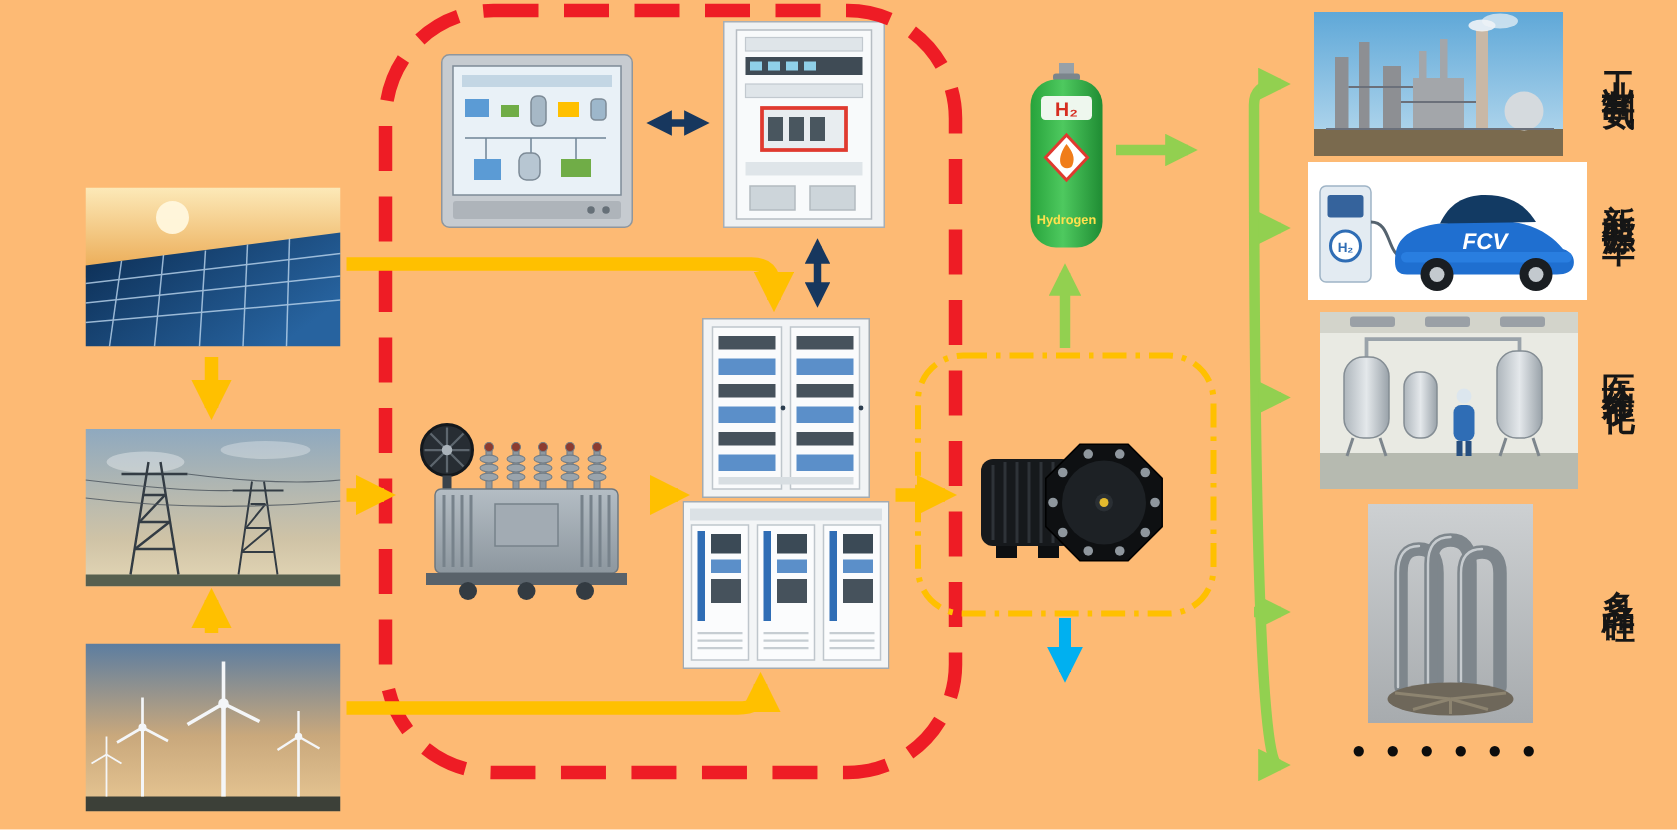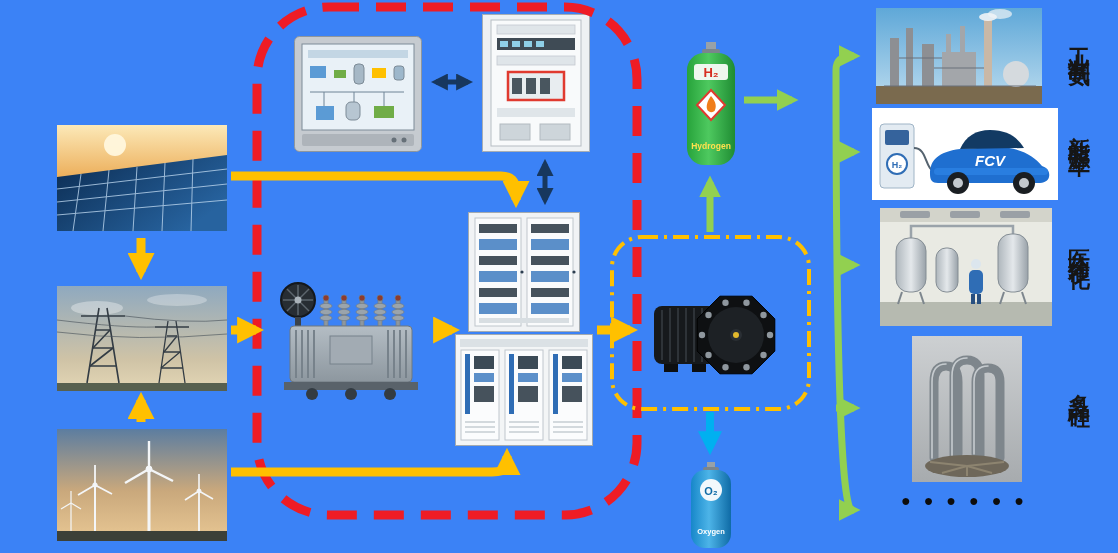--- a/index.html
+++ b/index.html
@@ -1,18 +1,18 @@
 <!DOCTYPE html>
 <html><head>
 <meta charset="utf-8">
 <style>
   *{margin:0;padding:0;box-sizing:border-box}
   html,body{background:#ffffff}
   body{font-family:"Liberation Sans","DejaVu Sans",sans-serif}
-  .canvas{position:relative;width:1118px;height:553px;background:#3b82f6;overflow:hidden}
+  .canvas{position:relative;width:1118px;height:553px;background:#fdba74;overflow:hidden}
   .img{position:absolute;z-index:1}
   .img svg{width:100%;height:100%;display:block}
   .overlay{position:absolute;left:0;top:0;width:1118px;height:553px;z-index:5;pointer-events:none}
   .vlabel{
     position:absolute;z-index:2;
     writing-mode:vertical-rl;text-orientation:upright;
     font-size:22px;font-weight:600;color:#161616;letter-spacing:6px;line-height:1;
     font-family:"Liberation Sans","DejaVu Sans",sans-serif;
   }
   .dots{
@@ -348,37 +348,20 @@
       <rect x="18" y="7" width="18" height="5" rx="2" fill="#7b858c"></rect>
       <rect x="3" y="11" width="48" height="112" rx="17" fill="url(#gH2)"></rect>
       <rect x="10" y="22" width="34" height="16" rx="3" fill="#eef7ee"></rect>
       <text x="27" y="35" font-size="13" font-weight="bold" fill="#d62d20" text-anchor="middle">H₂</text>
       <polygon points="27,48 41,63 27,78 13,63" fill="#ffffff" stroke="#e03a2f" stroke-width="2"></polygon>
       <path d="M27,54 C31,59 33,63 31,68 C30,71 24,71 23,67 C22,63 24,58 27,54 Z" fill="#f07d1a"></path>
       <text x="27" y="107" font-size="8.5" font-weight="bold" fill="#ffe14d" text-anchor="middle">Hydrogen</text>
     </svg>
   </div>
 
-  <div class="img" style="left:688px;top:462px;width:46px;height:88px">
-    <svg viewBox="0 0 46 88" preserveAspectRatio="none">
-      <defs>
-          <linearGradient id="gO2" x1="0" y1="0" x2="1" y2="0">
-            <stop offset="0" stop-color="#1787c9"></stop>
-            <stop offset="0.45" stop-color="#4db4e8"></stop>
-            <stop offset="1" stop-color="#0f6ba6"></stop>
-          </linearGradient>
-        </defs>
-      <rect x="19" y="0" width="8" height="7" fill="#98a1a8"></rect>
-      <rect x="15" y="5" width="16" height="4" rx="2" fill="#7b858c"></rect>
-      <rect x="3" y="8" width="40" height="78" rx="14" fill="url(#gO2)"></rect>
-      <circle cx="23" cy="28" r="11" fill="#f2f8fc"></circle>
-      <text x="23" y="32.5" font-size="11" font-weight="bold" fill="#0f6ba6" text-anchor="middle">O₂</text>
-      <text x="23" y="72" font-size="7.5" font-weight="bold" fill="#ffffff" text-anchor="middle">Oxygen</text>
-    </svg>
-  </div>
 
   <div class="img" style="left:876px;top:8px;width:166px;height:96px">
     <svg viewBox="0 0 166 96" preserveAspectRatio="none">
       <defs>
           <linearGradient id="gSky4" x1="0" y1="0" x2="0" y2="1">
             <stop offset="0" stop-color="#5fa8d8"></stop>
             <stop offset="1" stop-color="#bcdcef"></stop>
           </linearGradient>
         </defs>
       <rect width="166" height="96" fill="url(#gSky4)"></rect>

